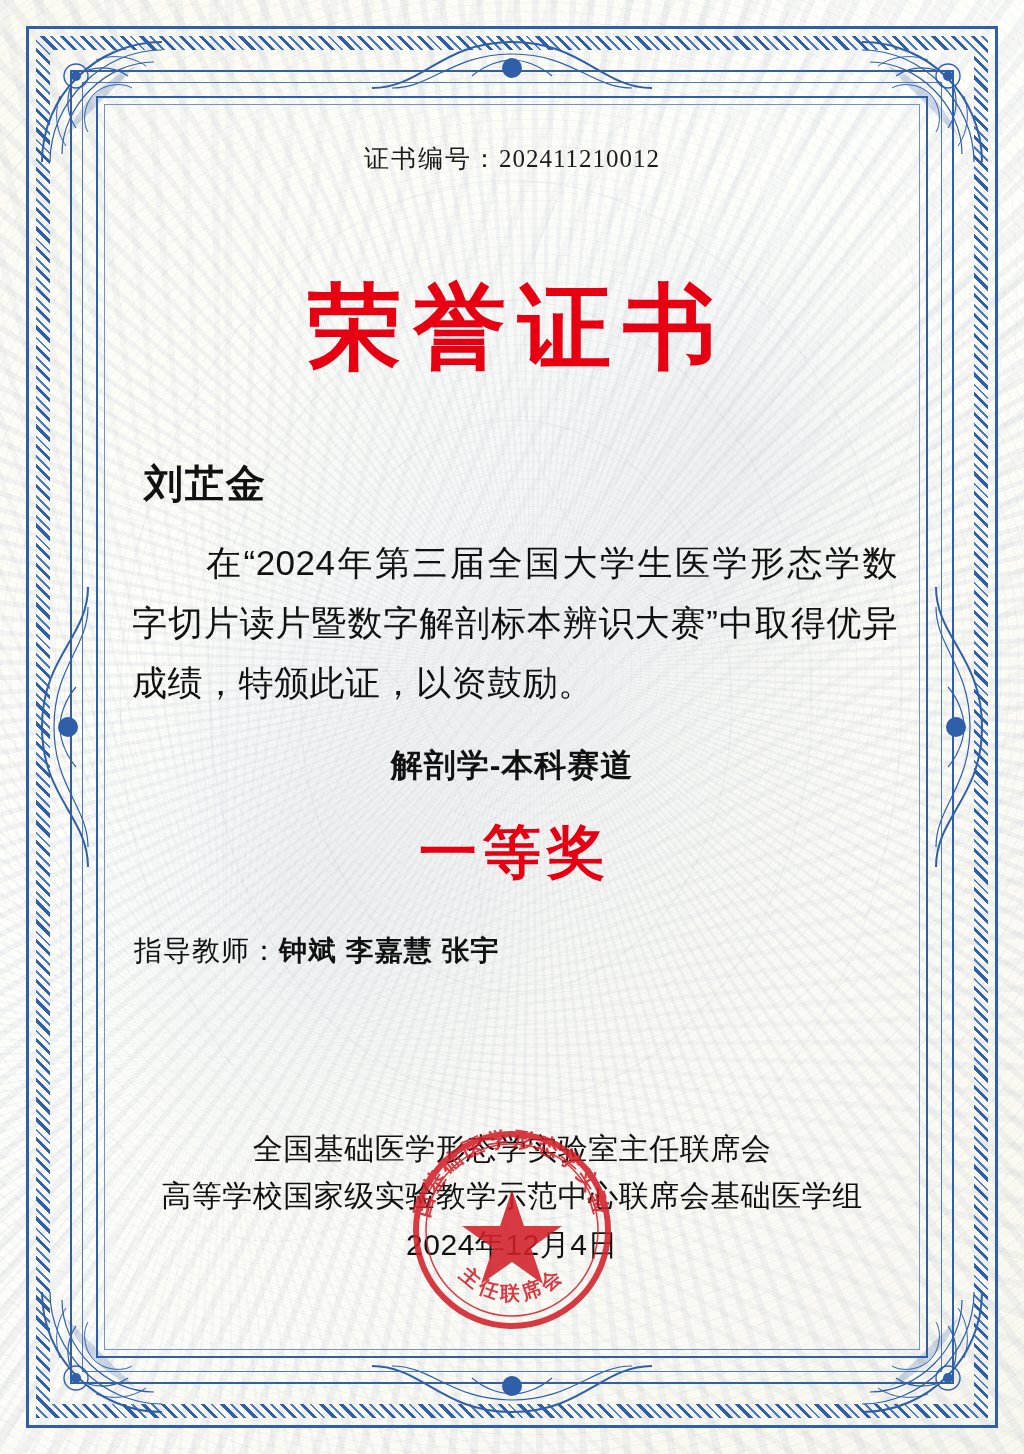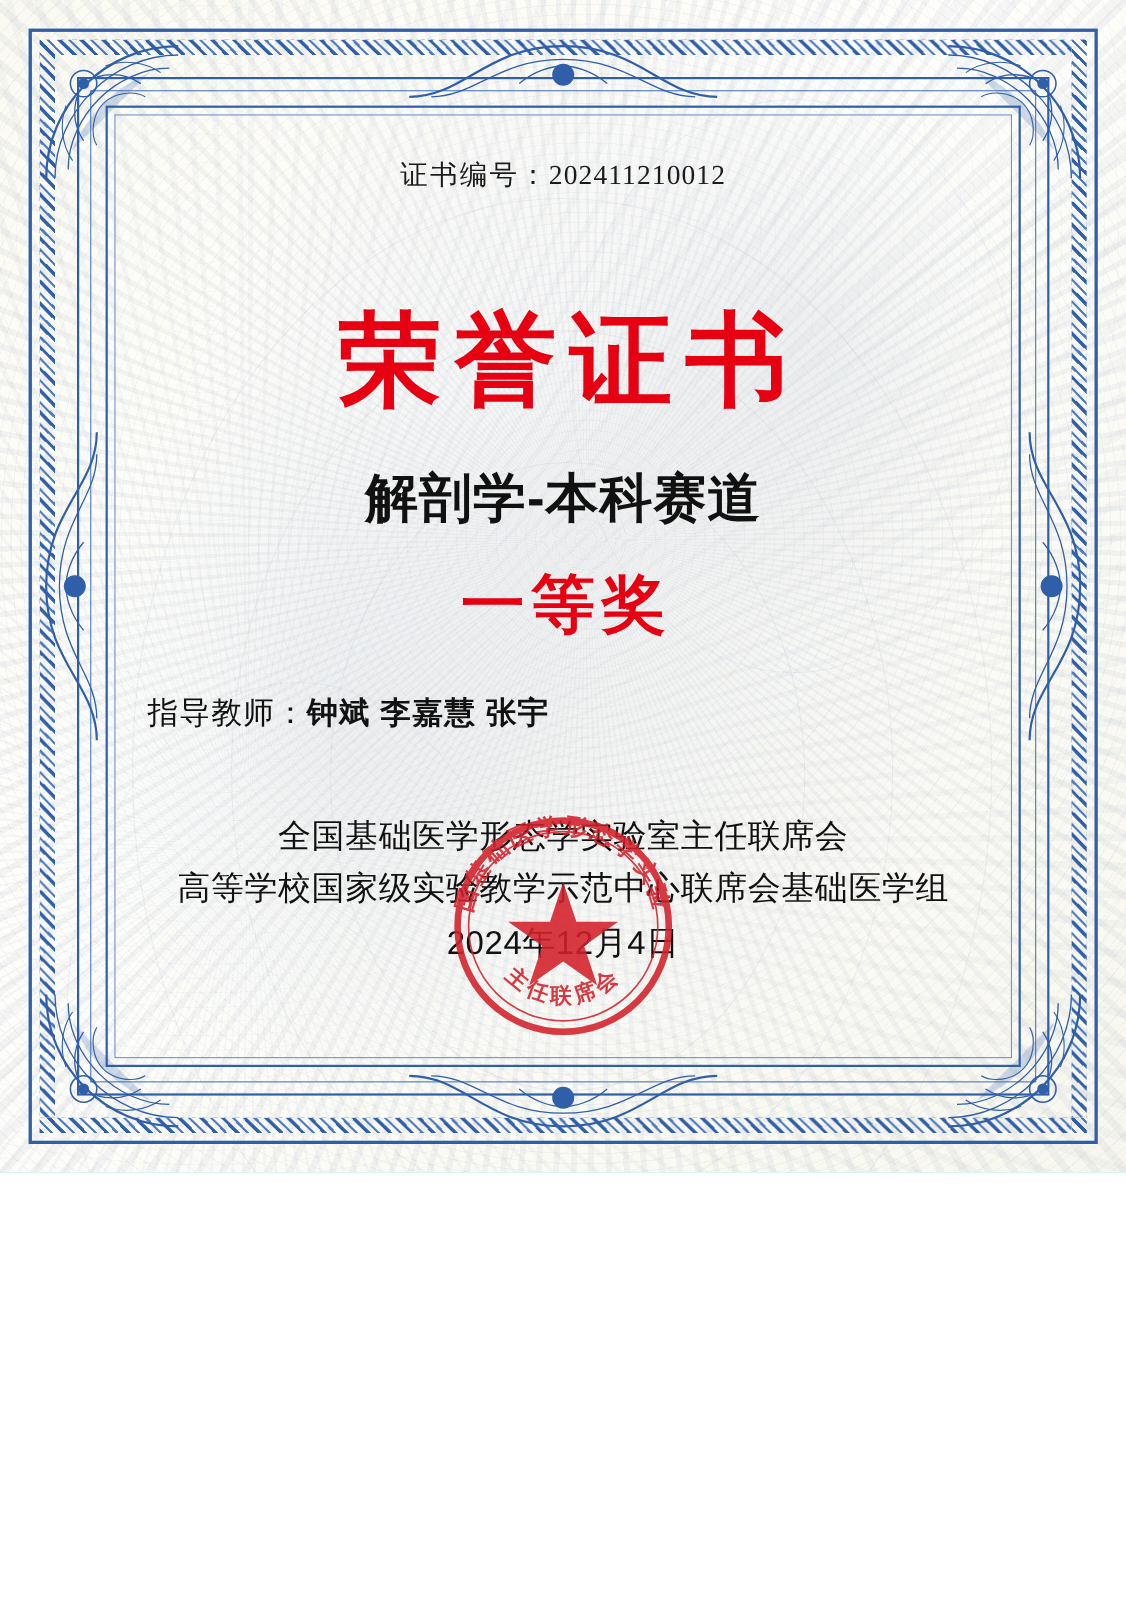--- a/index.html
+++ b/index.html
@@ -6,23 +6,23 @@
     margin: 0;
     padding: 0;
     background: #ffffff;
   }
   body {
     font-family: "Liberation Sans", "DejaVu Sans", sans-serif;
   }
   #certificate {
     position: relative;
     width: 1024px;
-    height: 1066px;
+    height: 1454px;
     overflow: hidden;
-    background: #5eead4;
+    background: #fde047;
   }
 
   
   .bg-texture {
     position: absolute;
     inset: 0;
     background:
       radial-gradient(ellipse 520px 700px at 52% 46%, rgba(200,205,215,0.30) 0%, rgba(200,205,215,0.10) 48%, rgba(255,255,255,0) 72%),
       radial-gradient(ellipse 360px 480px at 30% 62%, rgba(190,198,210,0.22) 0%, rgba(255,255,255,0) 70%),
       radial-gradient(ellipse 300px 380px at 72% 30%, rgba(190,198,210,0.20) 0%, rgba(255,255,255,0) 70%),
@@ -138,21 +138,21 @@
     font-size: 35px;
     line-height: 1.72;
     color: #111;
     text-align: justify;
     letter-spacing: 0.5px;
   }
   .body-text .indent { display: inline-block; width: 72px; }
   .track {
     text-align: center;
     margin-top: 30px;
-    font-size: 48px;
+    font-size: 32px;
     font-weight: bold;
     color: #111;
     letter-spacing: 1px;
   }
   .award {
     text-align: center;
     margin-top: 26px;
     font-size: 58px;
     font-weight: bold;
     color: #e60012;
@@ -317,21 +317,23 @@
   </div>
 
   <div class="content">
 
     <div class="cert-no">
       <span class="label">证书编号：</span><span>202411210012</span>
     </div>
 
     <div class="title">荣誉证书</div>
 
-
+    <div class="recipient">刘芷金</div>
+
+    <div class="body-text"><span class="indent"></span><span>在“2024年第三届全国大学生医学形态学数字切片读片暨数字解剖标本辨识大赛”中取得优异成绩，特颁此证，以资鼓励。</span></div>
 
     <div class="track">解剖学-本科赛道</div>
 
     <div class="award">一等奖</div>
 
     <div class="advisor">
       <span>指导教师：</span><span class="adv-names">钟斌 李嘉慧 张宇</span>
     </div>
 
     <div class="issuer-block">

